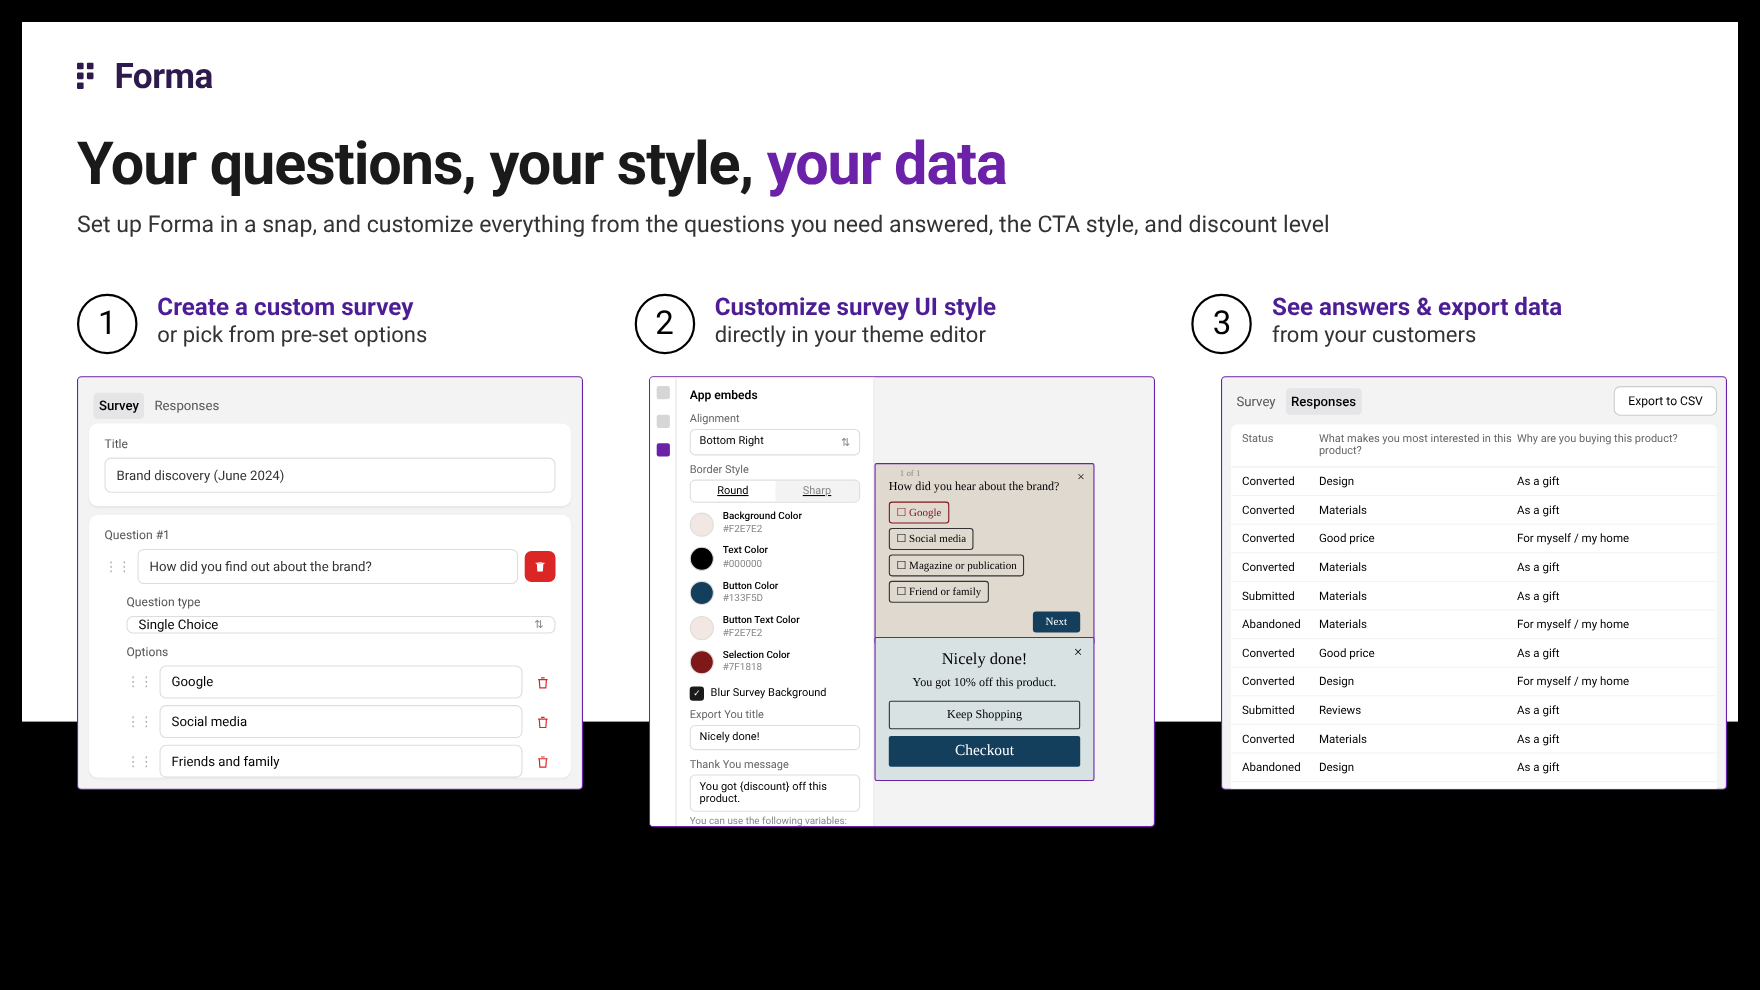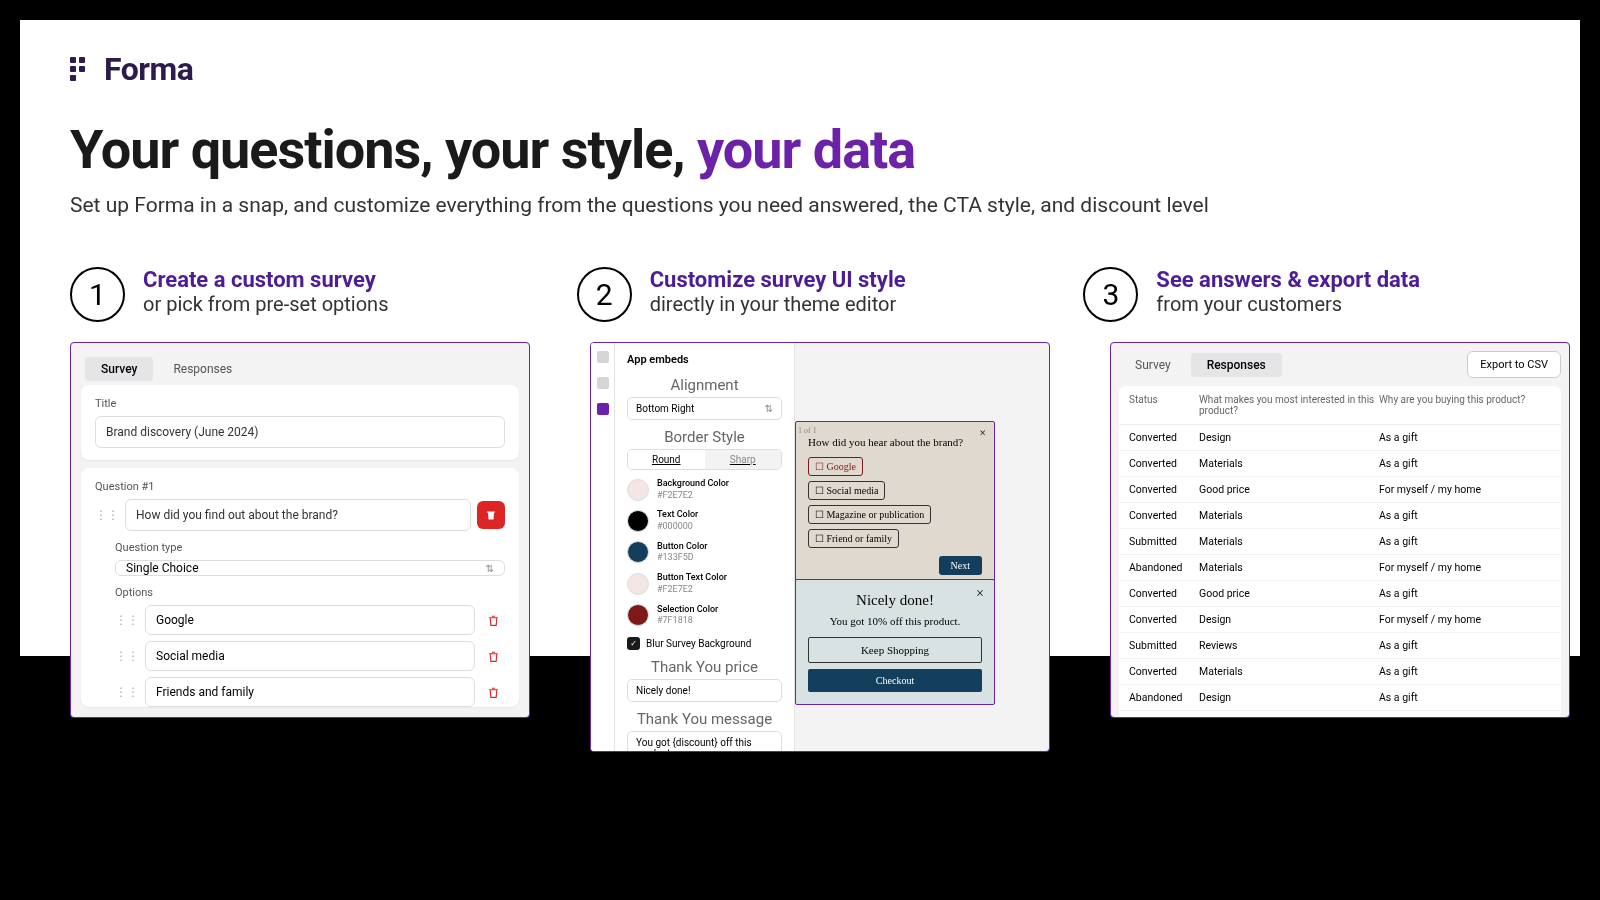--- a/index.html
+++ b/index.html
@@ -20,21 +20,21 @@
 .step-sub { font-size: 20px; color: #333; }
 .panels { display: flex; gap: 60px; }
 .panel { border: 1px solid #6b21a8; border-radius: 4px; background: #f3f3f4; flex: 1; position: relative; overflow: hidden; }
 .panel-1 { width: 460px; height: 376px; flex: none; }
 .panel-2 { width: 460px; height: 410px; flex: none; position: relative; }
 .panel-3 { width: 460px; height: 376px; flex: none; }
 
 
 .p1-inner { padding: 10px; }
 .tabs { display: flex; gap: 4px; padding: 4px; }
-.tab { padding: 5px 16px; font-size: 12px; color: #555; border-radius: 4px; cursor: pointer; }
+.tab { padding: 5px 5px; font-size: 12px; color: #555; border-radius: 4px; cursor: pointer; }
 .tab.active { background: #e5e5e7; color: #000; font-weight: 500; }
 .card { background: #fff; border-radius: 8px; padding: 12px 14px; margin-bottom: 8px; box-shadow: 0 1px 2px rgba(0,0,0,0.05); }
 .lbl { font-size: 11px; color: #555; margin-bottom: 6px; }
 .input-box { border: 1px solid #ddd; border-radius: 6px; padding: 8px 10px; font-size: 12px; color: #333; background: #fff; }
 .q-row { display: flex; align-items: center; gap: 6px; margin-bottom: 10px; }
 .drag { color: #aaa; font-size: 12px; cursor: grab; }
 .q-input { flex: 1; }
 .trash-btn { width: 28px; height: 28px; background: #dc2626; border-radius: 6px; display: flex; align-items: center; justify-content: center; cursor: pointer; }
 .trash-icon { width: 12px; height: 12px; }
 .trash-outline { width: 24px; height: 24px; display: flex; align-items: center; justify-content: center; cursor: pointer; }
@@ -43,49 +43,49 @@
 .opt-row { display: flex; align-items: center; gap: 6px; margin-bottom: 6px; }
 .opt-input { flex: 1; border: 1px solid #ddd; border-radius: 6px; padding: 7px 10px; font-size: 12px; background: #fff; }
 .chev { font-size: 10px; color: #888; }
 
 
 .p2-sidebar { position: absolute; left: 0; top: 0; width: 24px; height: 100%; background: #fff; border-right: 1px solid #e5e5e7; display: flex; flex-direction: column; align-items: center; padding-top: 8px; gap: 14px; }
 .p2-side-ico { width: 12px; height: 12px; background: #999; opacity: 0.4; border-radius: 2px; }
 .p2-side-ico.sel { background: #6b21a8; opacity: 1; }
 .p2-main { margin-left: 24px; background: #fff; height: 100%; padding: 10px 12px; font-size: 11px; width: 180px; border-right: 1px solid #e5e5e7; }
 .p2-h { font-weight: 600; font-size: 11px; margin-bottom: 10px; }
-.p2-lbl { font-size: 15px; color: #666; margin-bottom: 3px; margin-top: 8px; text-align: center; }
+.p2-lbl { font-size: 10px; color: #666; margin-bottom: 3px; margin-top: 8px; }
 .p2-sel { border: 1px solid #ddd; border-radius: 5px; padding: 5px 8px; display: flex; justify-content: space-between; font-size: 10px; }
 .p2-toggle { display: flex; border: 1px solid #ddd; border-radius: 5px; overflow: hidden; margin-top: 3px; text-decoration: underline; }
 .p2-toggle div { flex: 1; text-align: center; padding: 4px; font-size: 10px; }
 .p2-toggle .active { background: #fff; }
 .p2-toggle div:not(.active) { background: #f3f3f4; color: #888; }
 .color-row { display: flex; align-items: center; gap: 8px; margin-top: 8px; }
 .swatch { width: 22px; height: 22px; border-radius: 50%; border: 1px solid #ddd; flex-shrink: 0; }
 .color-info { font-size: 9px; line-height: 1.3; }
 .color-name { font-weight: 500; }
 .color-hex { color: #888; }
 .chk-row { display: flex; align-items: center; gap: 6px; margin-top: 10px; font-size: 10px; }
 .chk { width: 13px; height: 13px; background: #1a1a1a; border-radius: 3px; display: flex; align-items: center; justify-content: center; color: #fff; font-size: 8px; }
 .p2-help { font-size: 9px; color: #888; margin-top: 4px; line-height: 1.3; }
 
 
 .overlay1 { position: absolute; left: 204px; top: 78px; width: 200px; background: #e0d9d0; border: 1px solid #6b21a8; border-radius: 2px; padding: 10px 12px; font-family: Georgia, serif; }
 .overlay1 .close { position: absolute; top: 4px; right: 8px; font-size: 12px; cursor: pointer; }
-.overlay1 .tag { position: absolute; top: 4px; left: 2px; font-size: 8px; color: #888; text-align: right; }
+.overlay1 .tag { position: absolute; top: 4px; left: 22px; font-size: 8px; color: #888; text-align: right; }
 .overlay1 .q { font-size: 11px; margin-bottom: 8px; margin-top: 4px; }
 .overlay1 .opt { border: 1px solid #333; border-radius: 3px; padding: 3px 6px; font-size: 10px; margin-bottom: 4px; display: inline-block; }
 .overlay1 .opt.sel { border-color: #7f1818; color: #7f1818; }
 .overlay1 .next { float: right; background: #133f5d; color: #fff; padding: 4px 12px; font-size: 10px; border-radius: 3px; margin-top: 4px; cursor: pointer; }
 .overlay2 { position: absolute; left: 204px; top: 236px; width: 200px; background: #d8e2e2; border: 1px solid #6b21a8; border-radius: 2px; padding: 12px; font-family: Georgia, serif; text-align: center; }
 .overlay2 .close { position: absolute; top: 6px; right: 10px; font-size: 14px; cursor: pointer; }
 .overlay2 .t1 { font-size: 15px; margin-bottom: 6px; }
 .overlay2 .t2 { font-size: 11px; margin-bottom: 10px; }
 .overlay2 .btn1 { border: 1px solid #333; padding: 6px; font-size: 11px; margin-bottom: 6px; cursor: pointer; border-radius: 2px; }
-.overlay2 .btn2 { background: #133f5d; color: #fff; padding: 6px; font-size: 10px; cursor: pointer; border-radius: 2px; }
+.overlay2 .btn2 { background: #133f5d; color: #fff; padding: 6px; font-size: 14px; cursor: pointer; border-radius: 2px; }
 
 
 .p3-inner { padding: 8px; }
 .p3-top { display: flex; justify-content: space-between; align-items: center; margin-bottom: 8px; }
 .export-btn { background: #fff; border: 1px solid #ccc; border-radius: 6px; padding: 6px 12px; font-size: 11px; cursor: pointer; }
 .tbl { width: 100%; font-size: 10.5px; background: #fff; border-radius: 6px; overflow: hidden; }
 .tbl-h { display: flex; color: #666; padding: 8px 10px; font-size: 10px; border-bottom: 1px solid #eee; }
 .tbl-r { display: flex; padding: 6px 10px; border-bottom: 1px solid #f3f3f4; }
 .c1 { width: 70px; }
 .c2 { width: 180px; }
@@ -256,21 +256,21 @@
     <div class="color-info">
                 <div class="color-name">Selection Color</div>
                 <div class="color-hex">#7F1818</div>
               </div>
             </div>
           </div>
         <div class="chk-row">
           <div class="chk">✓</div>
           <span>Blur Survey Background</span>
         </div>
-        <div class="p2-lbl">Thank You price</div>
+        <div class="p2-lbl">Export You title</div>
         <div class="p2-sel" style="background:#fff;">
             <span>Nicely done!</span>
           </div>
         <div class="p2-lbl">Thank You message</div>
         <div class="p2-sel" style="background:#fff;">
             <span>You got {discount} off this product.</span>
           </div>
         <div class="p2-help">You can use the following variables: {discount}</div>
       </div>
 

